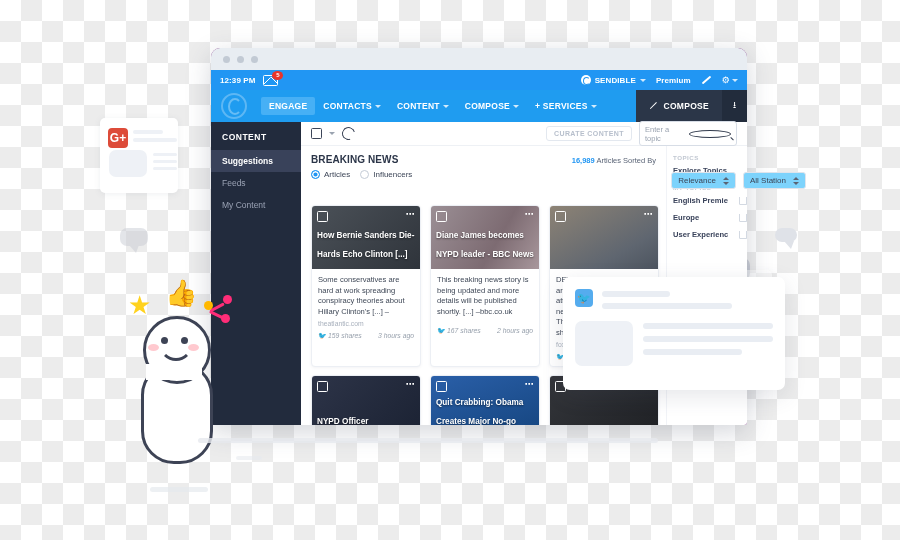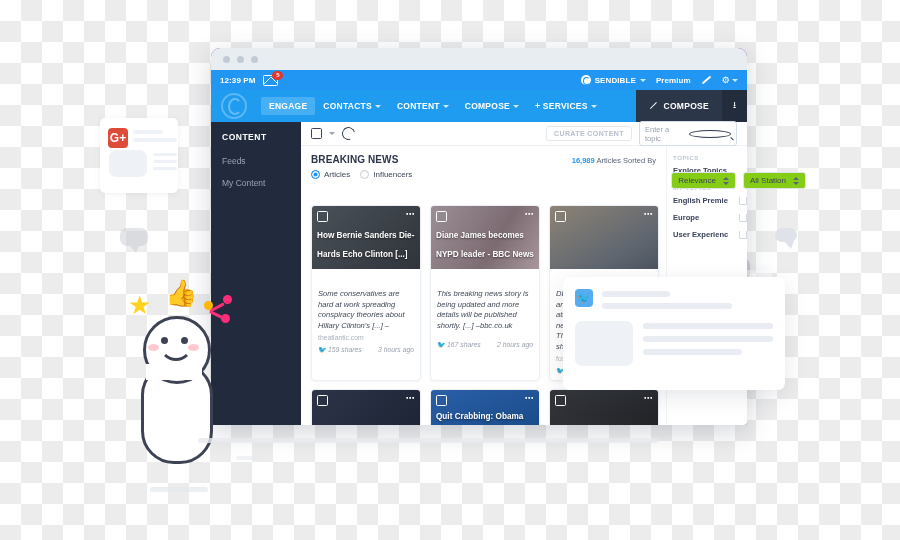--- a/index.html
+++ b/index.html
@@ -109,38 +109,38 @@
   #feed{flex:1;padding:8px 10px 0;min-width:0;}
   .feedhead{display:flex;align-items:flex-end;}
   .bn{font-size:10px;font-weight:bold;color:#2b3548;letter-spacing:.1px;}
   .sortinfo{margin-left:auto;font-size:7.5px;color:#5b6577;padding-top:2px;}
   .sortinfo b{color:#2196f3;}
   .radios{display:flex;gap:10px;margin-top:5px;align-items:center;}
   .radio{display:flex;align-items:center;gap:4px;font-size:8px;color:#3c4557;}
   .rdot{width:7px;height:7px;border-radius:50%;border:1.6px solid #c4cbd6;background:#fff;}
   .rdot.on{border-color:#2196f3;background:#2196f3;box-shadow:inset 0 0 0 1.4px #fff;}
   .selects{display:flex;gap:7px;position:absolute;right:94px;top:172px;}
-  .sel{border:1px solid #dfe4ec;border-radius:3px;background:#84cc16;display:flex;align-items:center;
+  .sel{border:1px solid #dfe4ec;border-radius:3px;background:#7dd3fc;display:flex;align-items:center;
     gap:7px;padding:3px 6px;font-size:8px;color:#3b4455;}
   .updown{display:flex;flex-direction:column;gap:2px;}
   .updown i{width:0;height:0;border-left:3px solid transparent;border-right:3px solid transparent;}
   .updown i.u{border-bottom:3.5px solid #5a6474;}
   .updown i.d{border-top:3.5px solid #5a6474;}
 
   .grid{display:flex;gap:9px;margin-top:26px;}
   .card{width:108px;background:#fff;border:1px solid #eceff4;border-radius:4px;
     overflow:hidden;box-shadow:0 1px 3px rgba(80,90,110,.07);flex:none;}
   .card .thumb{height:63px;position:relative;padding:5px;box-sizing:border-box;
     display:flex;flex-direction:column;}
   .thumb .tchk{width:9px;height:9px;border:1.6px solid #fff;border-radius:1.5px;}
   .thumb .dots{position:absolute;right:5px;top:5px;color:#fff;font-size:9px;
     letter-spacing:.5px;line-height:6px;font-weight:bold;}
   .thumb .ttl{margin-top:auto;color:#fff;font-size:8.2px;font-weight:bold;line-height:19px;
     text-shadow:0 1px 2px rgba(0,0,0,.5);}
-  .card .desc{padding:20px 6px 0;font-size:7.6px;line-height:10.5px;color:#3f4857;font-style:italic;}
+  .card .desc{padding:6px 6px 0;font-size:7.6px;line-height:10.5px;color:#3f4857;}
   .card .src{padding:3px 6px 0;font-size:6.8px;color:#a9b1bd;}
   .card .meta{display:flex;padding:5px 6px 6px;font-size:6.8px;color:#97a0ac;font-style:italic;}
   .card .meta .ago{margin-left:auto;}
   .tw{display:inline-block;width:7px;height:6px;margin-right:3px;color:#55acee;font-style:normal;font-size:7px;}
 
   #topics{width:74px;flex:none;padding:8px 0 0 6px;border-left:1px solid #f1f3f7;}
   #topics .lbl{font-size:6.2px;color:#c2c8d2;font-weight:bold;letter-spacing:.5px;margin:0 0 5px;}
   #topics .lbl.two{margin-top:9px;}
   #topics .t{font-size:7.6px;color:#39425a;font-weight:bold;margin-bottom:8px;
     display:flex;align-items:center;white-space:nowrap;overflow:hidden;}
@@ -258,20 +258,23 @@
       <div class="up">
         <span style="font-size:9px;">⭳</span>
       </div>
     </div>
   </div>
 
   <div id="body">
 
     <div id="sidebar">
       <div class="hdr">CONTENT</div>
+      <div class="item active">
+        <span>Suggestions</span>
+      </div>
       <div class="item">
         <span>Feeds</span>
       </div>
       <div class="item">
         <span>My Content</span>
       </div>
     </div>
 
     <div id="main">
 

